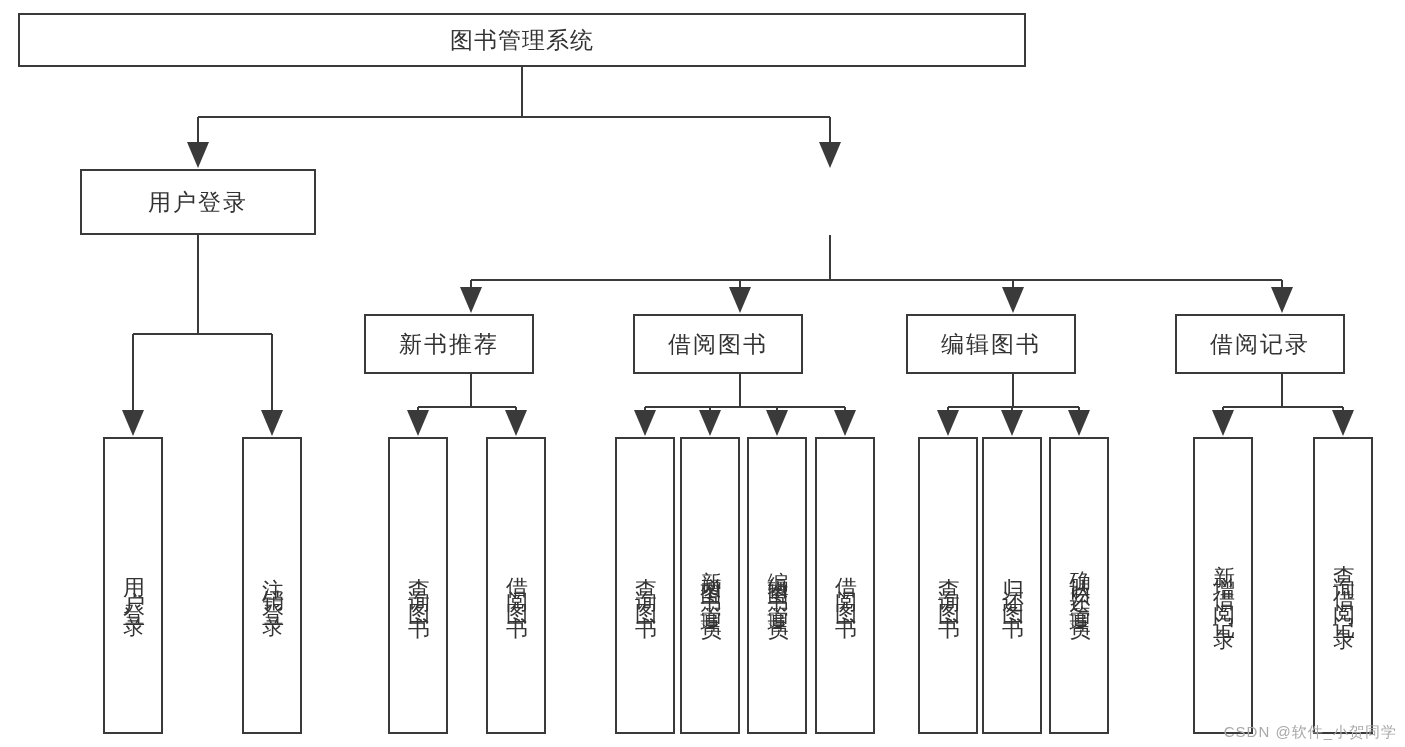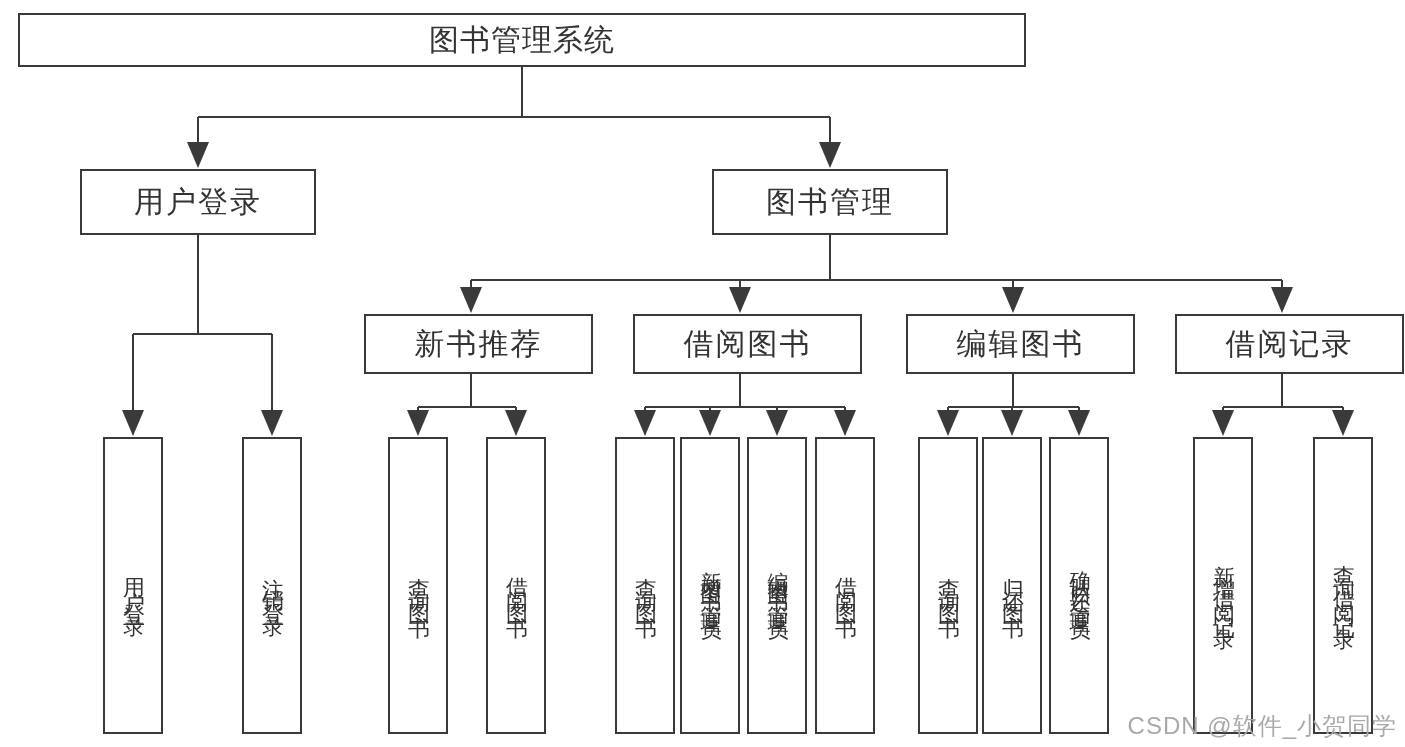--- a/index.html
+++ b/index.html
@@ -14,37 +14,37 @@
     position:relative;width:1405px;height:747px;background:var(--fill);
     font-family:"Liberation Sans","DejaVu Sans",sans-serif;overflow:hidden;
   }
   .lines{position:absolute;left:0;top:0;width:1405px;height:747px;}
   .lines path{stroke:var(--line);stroke-width:2;fill:none;}
   .lines polygon{fill:var(--line);stroke:none;}
   .hbox{
     position:absolute;box-sizing:border-box;background:var(--fill);
     border:2px solid var(--border);color:var(--text);
     display:flex;align-items:center;justify-content:center;
-    font-size:30px;letter-spacing:2px;white-space:nowrap;
+    font-size:23px;letter-spacing:2px;white-space:nowrap;
   }
   .root{left:18px;top:13px;width:1008px;height:54px;letter-spacing:1px;}
   .l2{top:169px;width:236px;height:66px;}
-  .l3{top:314px;width:229px;height:60px;}
+  .l3{top:314px;width:170px;height:60px;}
   .vbox{
     position:absolute;box-sizing:border-box;background:var(--fill);
     border:2px solid var(--border);color:var(--text);
     top:437px;width:60px;height:297px;
     writing-mode:vertical-rl;text-orientation:mixed;
     text-align:center;line-height:54px;
     font-size:22px;letter-spacing:13px;white-space:nowrap;
   }
   .vbox.long{letter-spacing:7px;font-size:21px;}
   .watermark{
     position:absolute;right:8px;bottom:5px;color:var(--wm);
-    font-size:24px;letter-spacing:1px;white-space:nowrap;pointer-events:none;
+    font-size:15px;letter-spacing:1px;white-space:nowrap;pointer-events:none;
   }
 </style>
 </head>
 <body>
 
 <div class="canvas">
 
   <svg class="lines" viewBox="0 0 1405 747">
 
     <g>
@@ -91,21 +91,20 @@
     <g>
       <path d="M1282,374 V407 M1223,407 H1343 M1223,407 V411 M1343,407 V411"></path>
       <polygon points="1212,410 1234,410 1223,436"></polygon>
       <polygon points="1332,410 1354,410 1343,436"></polygon>
     </g>
   </svg>
 
   <div class="hbox root">图书管理系统</div>
 
   <div class="hbox l2" style="left:80px;">用户登录</div>
-  <div class="hbox l2" style="left:712px;">图书管理</div>
 
   <div class="hbox l3" style="left:364px;">新书推荐</div>
   <div class="hbox l3" style="left:633px;">借阅图书</div>
   <div class="hbox l3" style="left:906px;">编辑图书</div>
   <div class="hbox l3" style="left:1175px;">借阅记录</div>
 
   <div class="vbox" style="left:103px;">用户登录</div>
   <div class="vbox" style="left:242px;">注销登录</div>
 
   <div class="vbox" style="left:388px;">查询图书</div>

